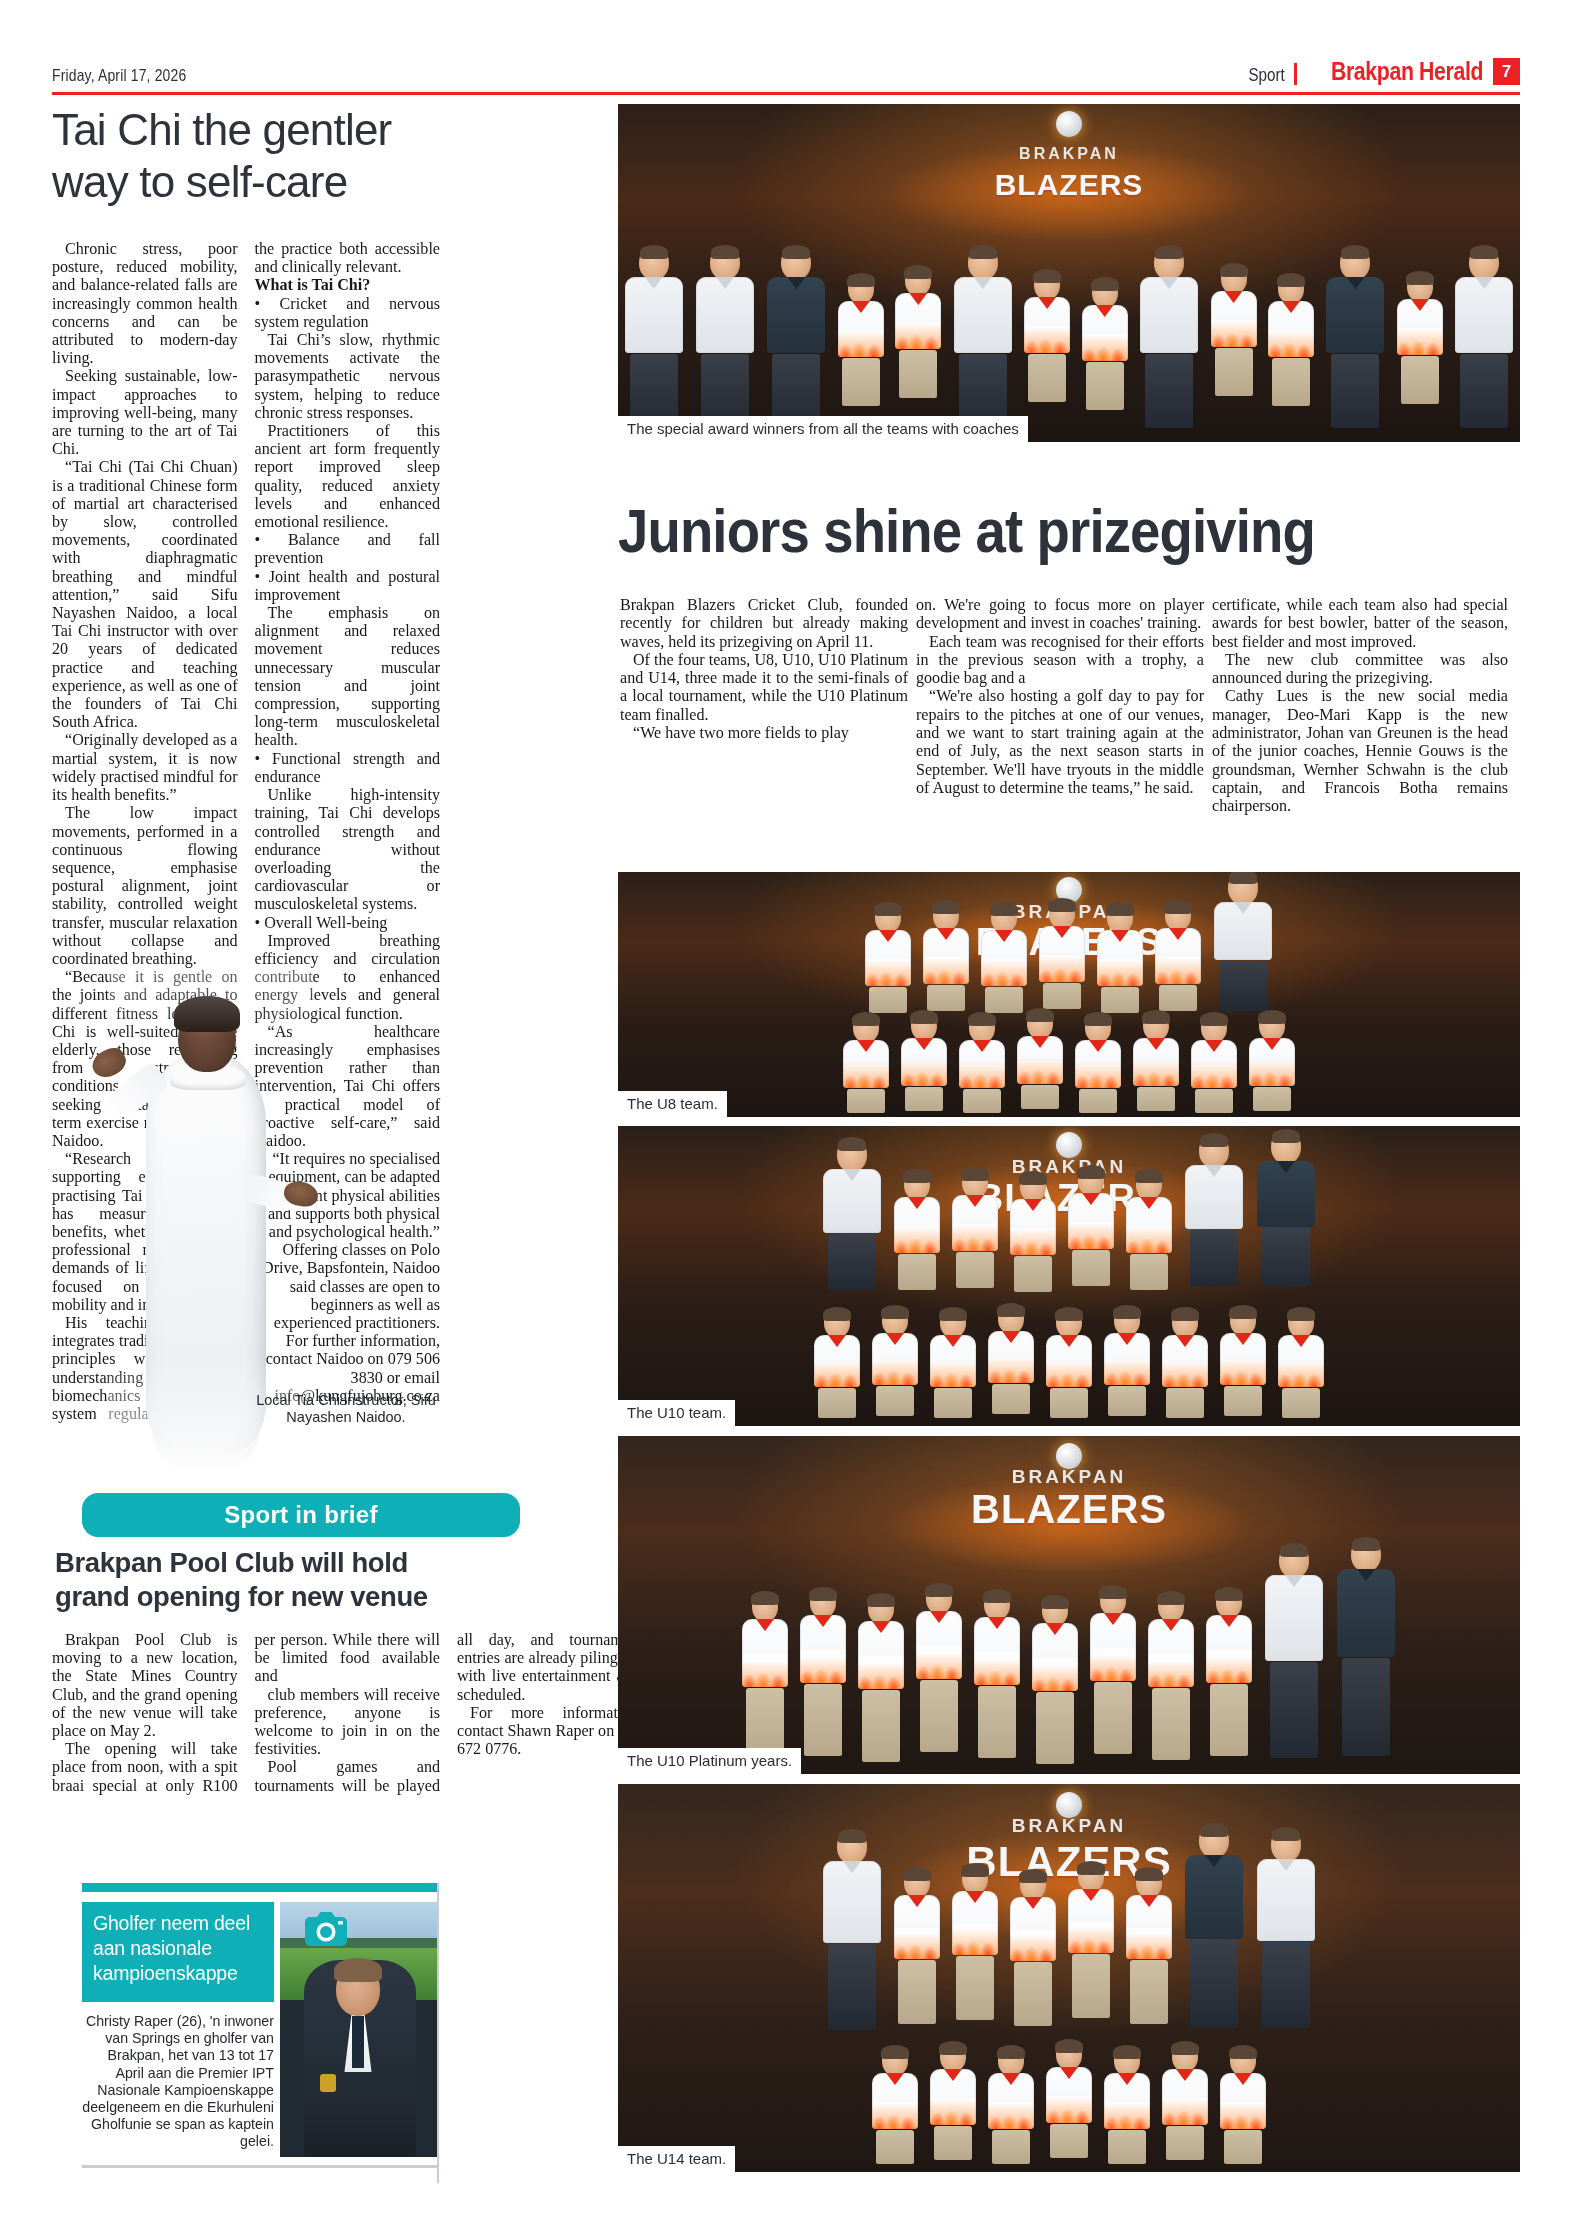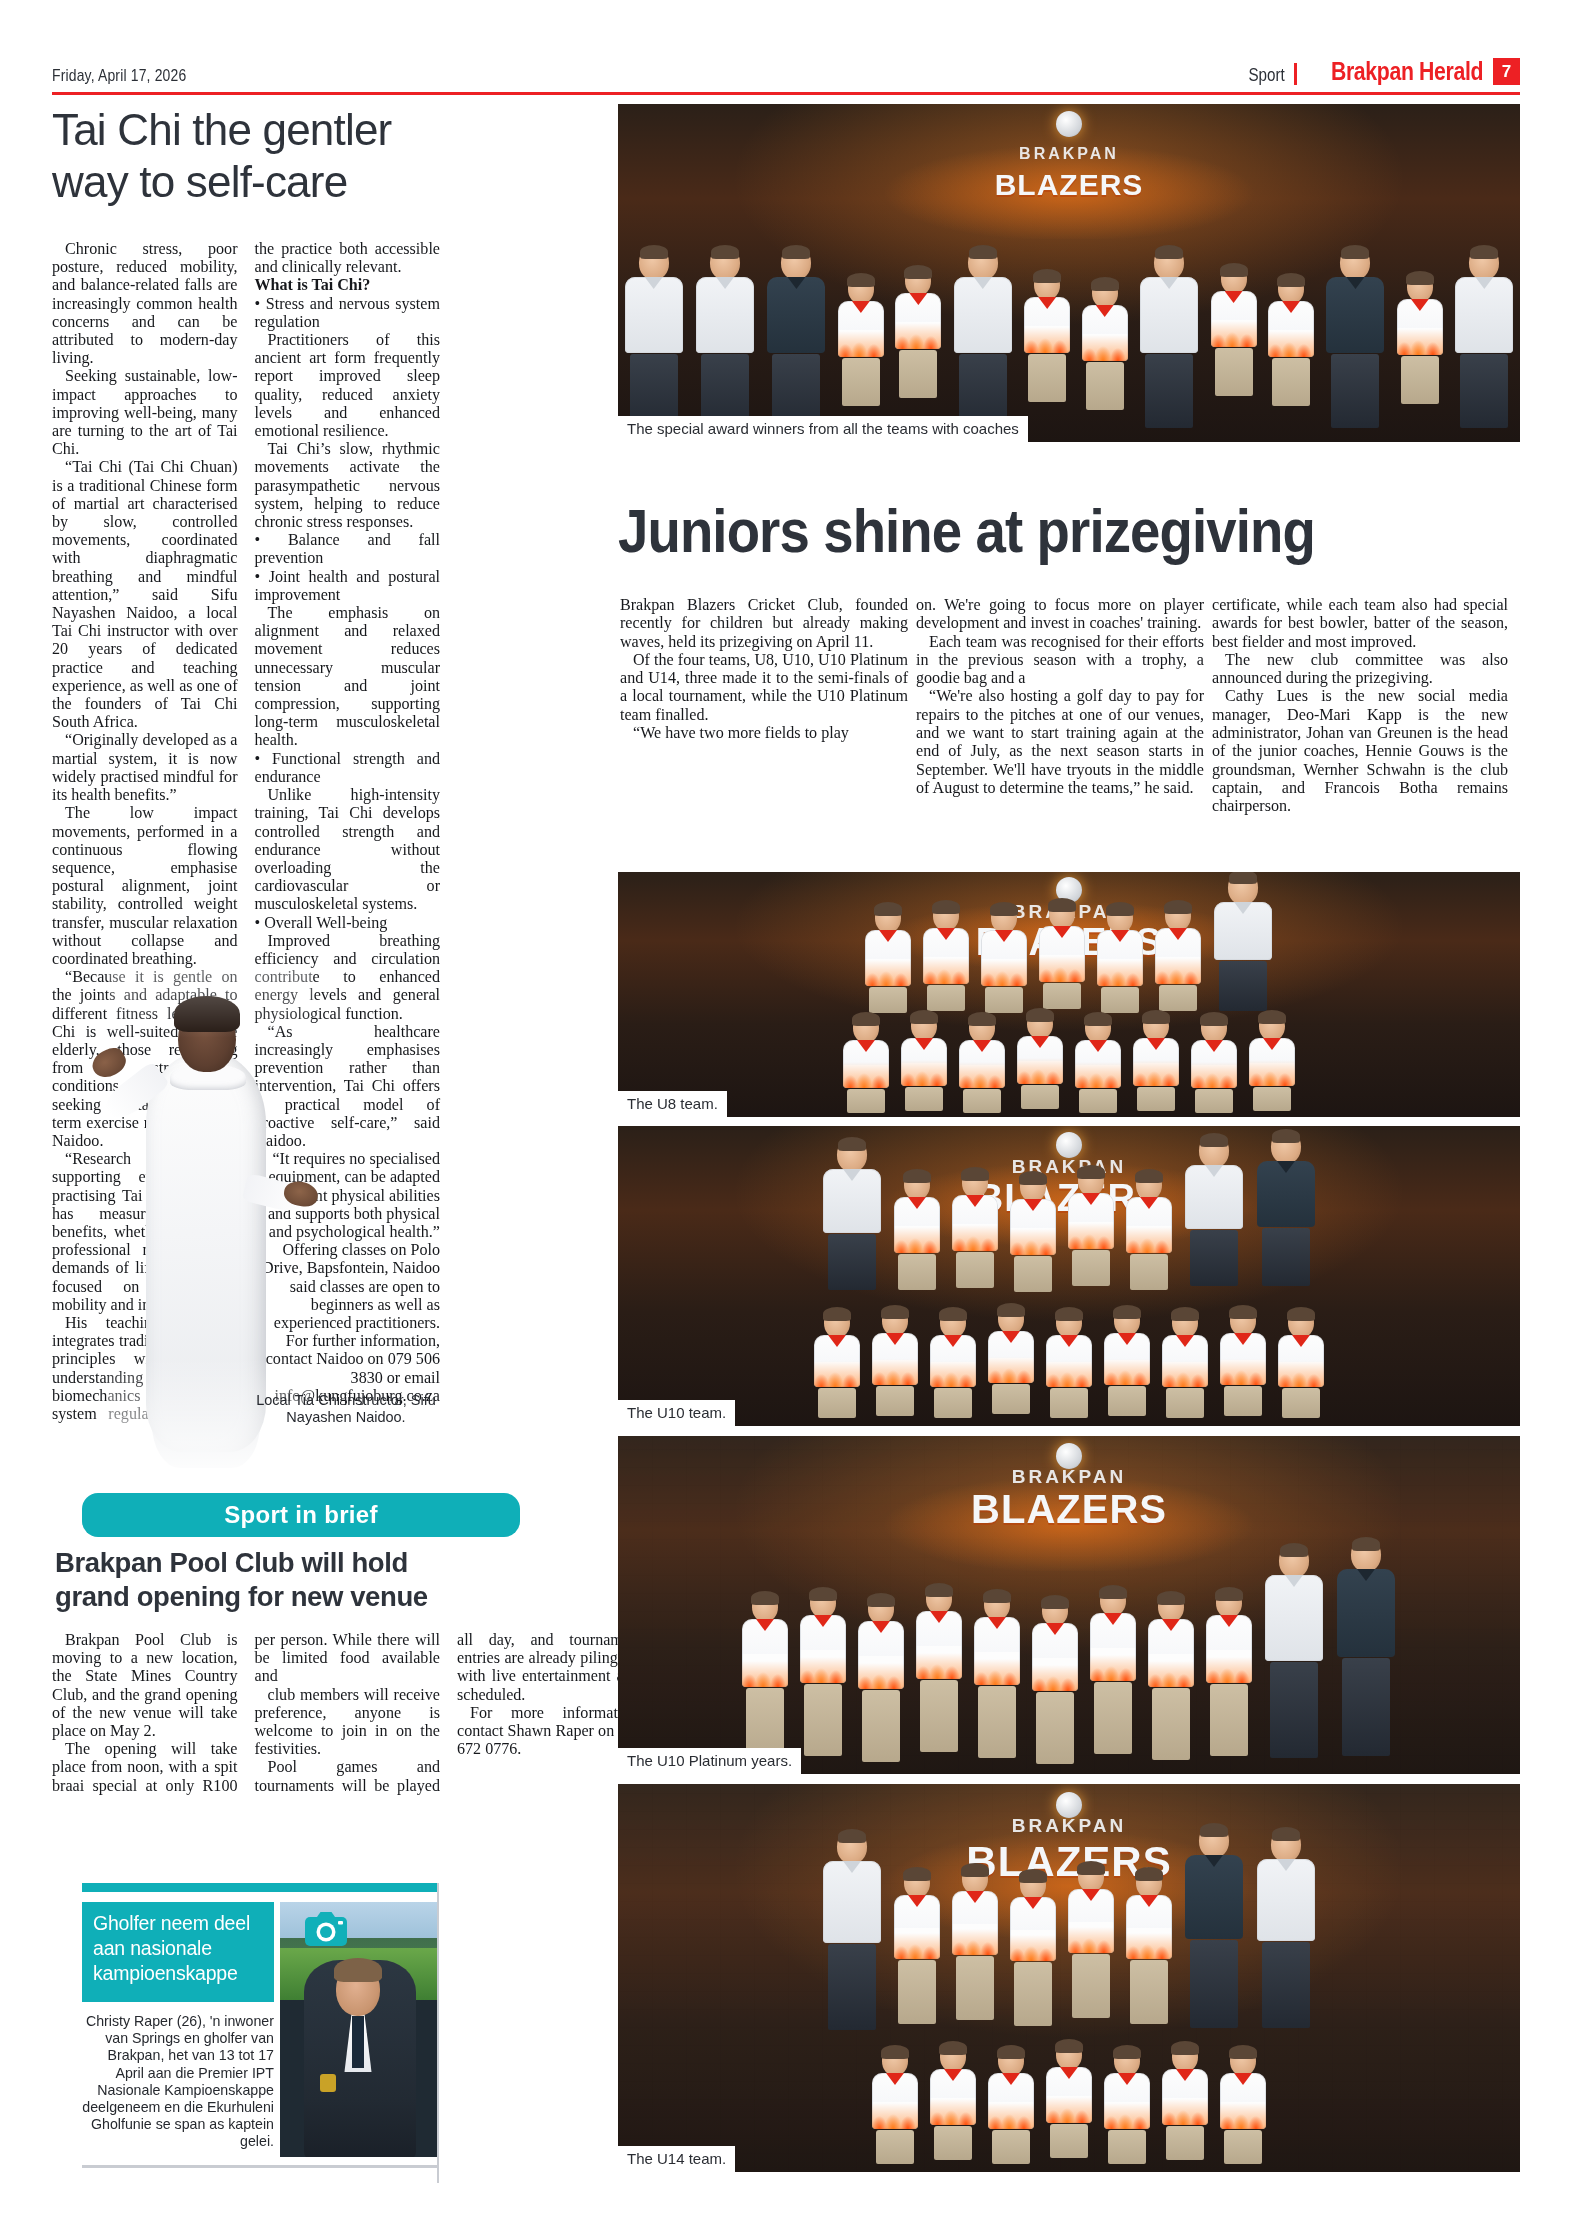--- a/index.html
+++ b/index.html
@@ -330,23 +330,23 @@
   <div class="taichi-body">
     <p>Chronic stress, poor posture, reduced mobility, and balance-related falls are increasingly common health concerns and can be attributed to modern-day living.</p>
     <p>Seeking sustainable, low-impact approaches to improving well-being, many are turning to the art of Tai Chi.</p>
     <p>“Tai Chi (Tai Chi Chuan) is a traditional Chinese form of martial art characterised by slow, controlled movements, coordinated with diaphragmatic breathing and mindful attention,” said Sifu Nayashen Naidoo, a local Tai Chi instructor with over 20 years of dedicated practice and teaching experience, as well as one of the founders of Tai Chi South Africa.</p>
     <p>“Originally developed as a martial system, it is now widely practised mindful for its health benefits.”</p>
     <p>The low impact movements, performed in a continuous flowing sequence, emphasise postural alignment, joint stability, controlled weight transfer, muscular relaxation without collapse and coordinated breathing.</p>
     <p>“Because it is gentle on the joints and adaptable to different fitness levels, Tai Chi is well-suited for the elderly, those recovering from stress-related conditions and individuals seeking sustainable long-term exercise routines,” said Naidoo.</p>
     <p>“Research has found supporting evidence that practising Tai Chi regularly has measurable health benefits, whether you are a professional managing the demands of life or a retiree focused on maintaining mobility and independence.”</p>
     <p>His teaching approach integrates traditional Tai Chi principles with a clear understanding of posture, biomechanics and nervous system regulation, making the practice both accessible and clinically relevant.</p>
     <p class="bold">What is Tai Chi?</p>
-    <p class="bullet">• Stress and nervous system regulation</p>
+    <p class="bullet">• Cricket and nervous system regulation</p>
+    <p>Tai Chi’s slow, rhythmic movements activate the parasympathetic nervous system, helping to reduce chronic stress responses.</p>
     <p>Practitioners of this ancient art form frequently report improved sleep quality, reduced anxiety levels and enhanced emotional resilience.</p>
-    <p>Tai Chi’s slow, rhythmic movements activate the parasympathetic nervous system, helping to reduce chronic stress responses.</p>
     <p class="bullet">• Balance and fall prevention</p>
     <p class="bullet">• Joint health and postural improvement</p>
     <p>The emphasis on alignment and relaxed movement reduces unnecessary muscular tension and joint compression, supporting long-term musculoskeletal health.</p>
     <p class="bullet">• Functional strength and endurance</p>
     <p>Unlike high-intensity training, Tai Chi develops controlled strength and endurance without overloading the cardiovascular or musculoskeletal systems.</p>
     <p class="bullet">• Overall Well-being</p>
     <p>Improved breathing efficiency and circulation contribute to enhanced energy levels and general physiological function.</p>
     <p>“As healthcare increasingly emphasises prevention rather than intervention, Tai Chi offers a practical model of proactive self-care,” said Naidoo.</p>
     <p style="text-align:right">“It requires no specialised equipment, can be adapted to different physical abilities and supports both physical and psychological health.”</p>
     <p style="text-align:right">Offering classes on Polo Drive, Bapsfontein, Naidoo said classes are open to beginners as well as experienced practitioners.</p>

